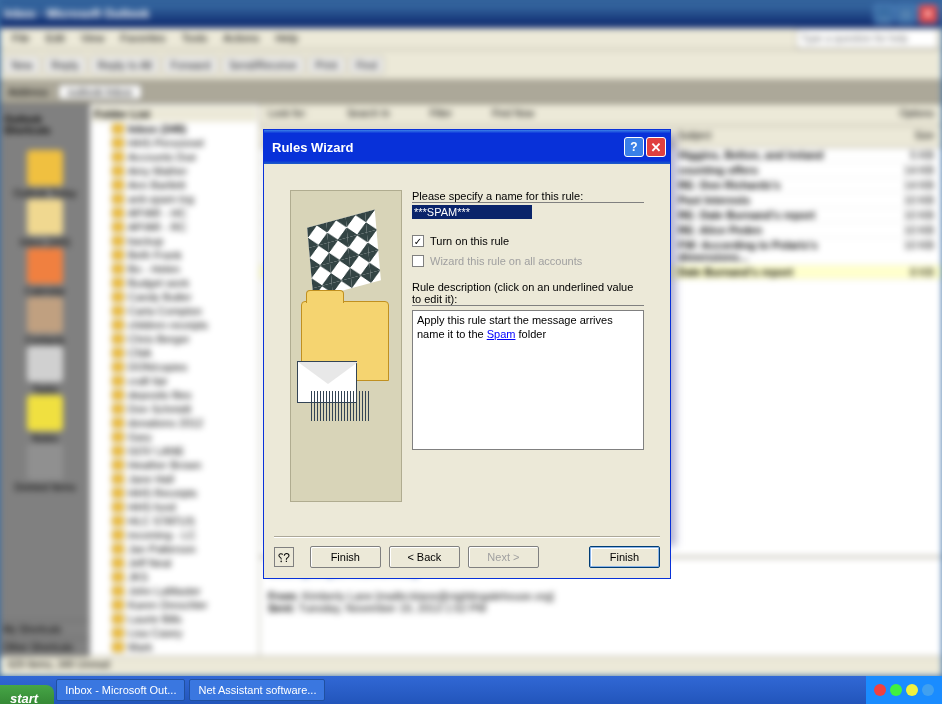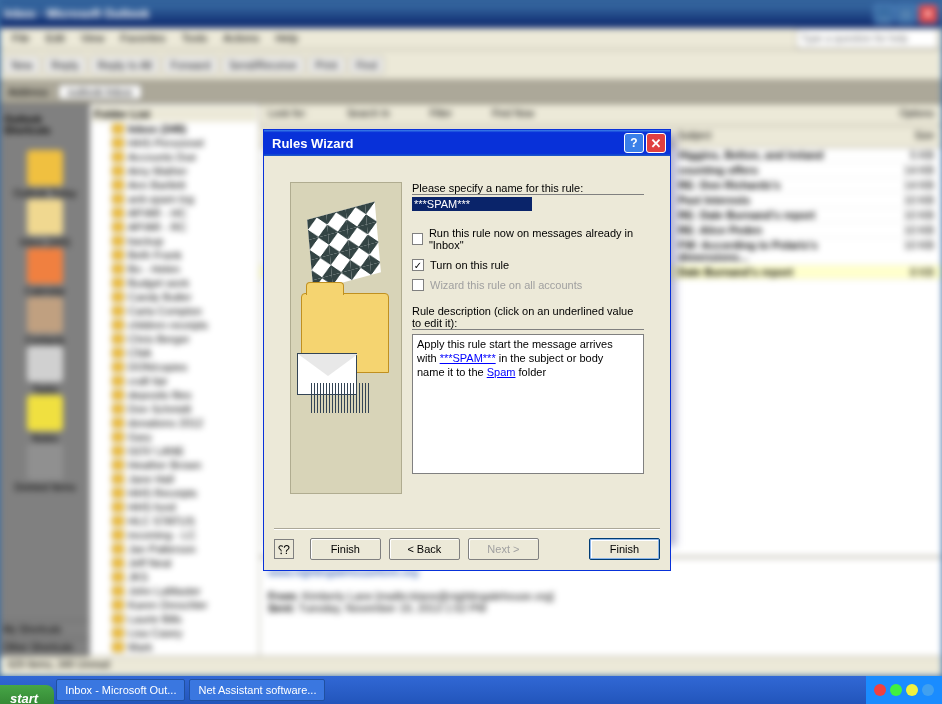--- a/index.html
+++ b/index.html
@@ -232,21 +232,21 @@
   }
   .modal {
     position: absolute;
     left: 263px; top: 129px;
     width: 408px;
     border: 1px solid #0831d9;
     background: #ece9d8;
     font-size: 11px;
   }
   .modal-titlebar {
-    height: 26px;
+    height: 34px;
     background: linear-gradient(#3a80e8, #0831d9 10%, #0831d9 90%, #1e5ec8);
     color: white;
     font-weight: bold;
     font-size: 13px;
     display: flex;
     align-items: center;
     padding: 0 4px 0 8px;
   }
   .modal-titlebar .spacer { flex: 1; }
   .modal-titlebar .help-btn {
@@ -733,39 +733,32 @@
         <div class="checker"></div>
         <div class="folders"></div>
         <div class="envelope"></div>
         <div class="barcode"></div>
       </div>
       <div class="modal-form">
         <div class="label underline">Please specify a name for this rule:</div>
         <input class="rule-name-input" value="***SPAM***" style="">
 
         <div class="check-row">
-          <div class="checkbox"></div>
-          <span>Run this rule now on messages already in "Inbox"</span>
-        </div>
-        <div class="check-row">
           <div class="checkbox">✓</div>
           <span>Turn on this rule</span>
         </div>
         <div class="check-row disabled">
           <div class="checkbox"></div>
           <span>Wizard this rule on all accounts</span>
         </div>
 
         <div class="label desc-label underline">Rule description (click on an underlined value to edit it):</div>
         <div class="desc-box">
           <div>Apply this rule start the message arrives</div>
           <div>
-            <span>with </span><span class="rule-link">***SPAM***</span><span> in the subject or body</span>
-          </div>
-          <div>
             <span>name it to the </span><span class="rule-link">Spam</span><span> folder</span>
           </div>
         </div>
       </div>
     </div>
     <div class="modal-divider"></div>
     <div class="modal-footer">
       <div class="help-icon">
         <span>⸮?</span>
       </div>

